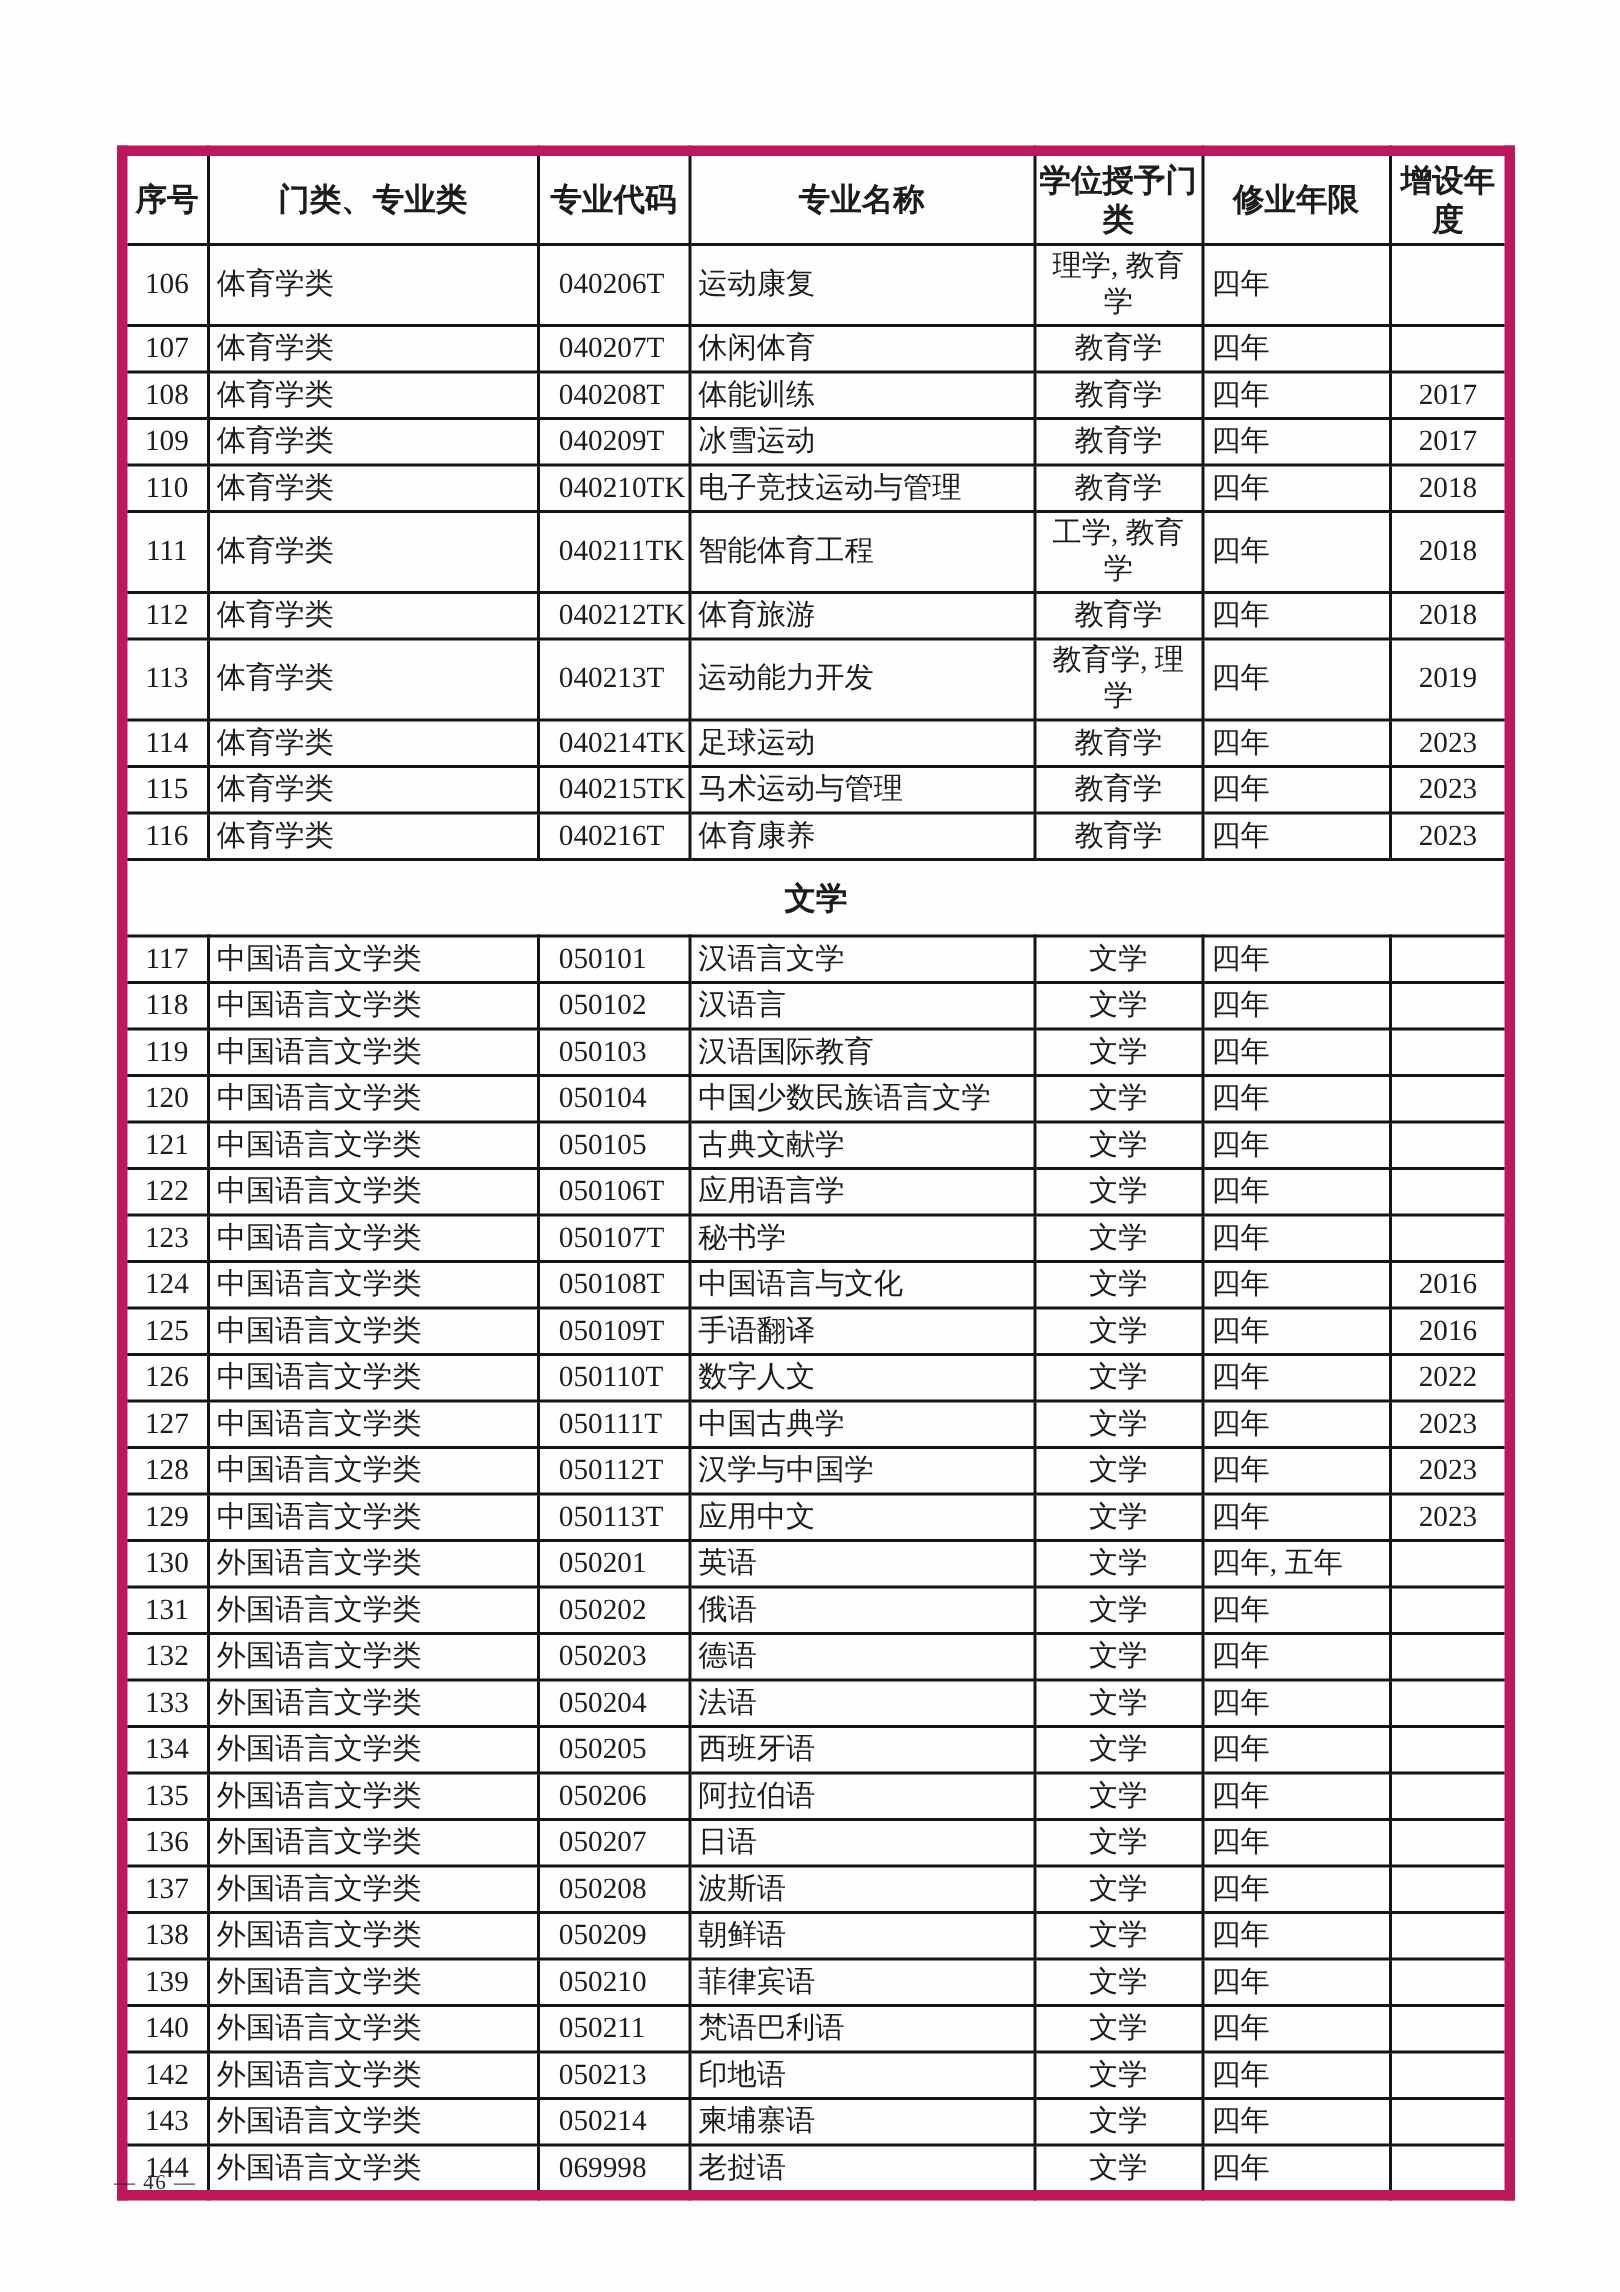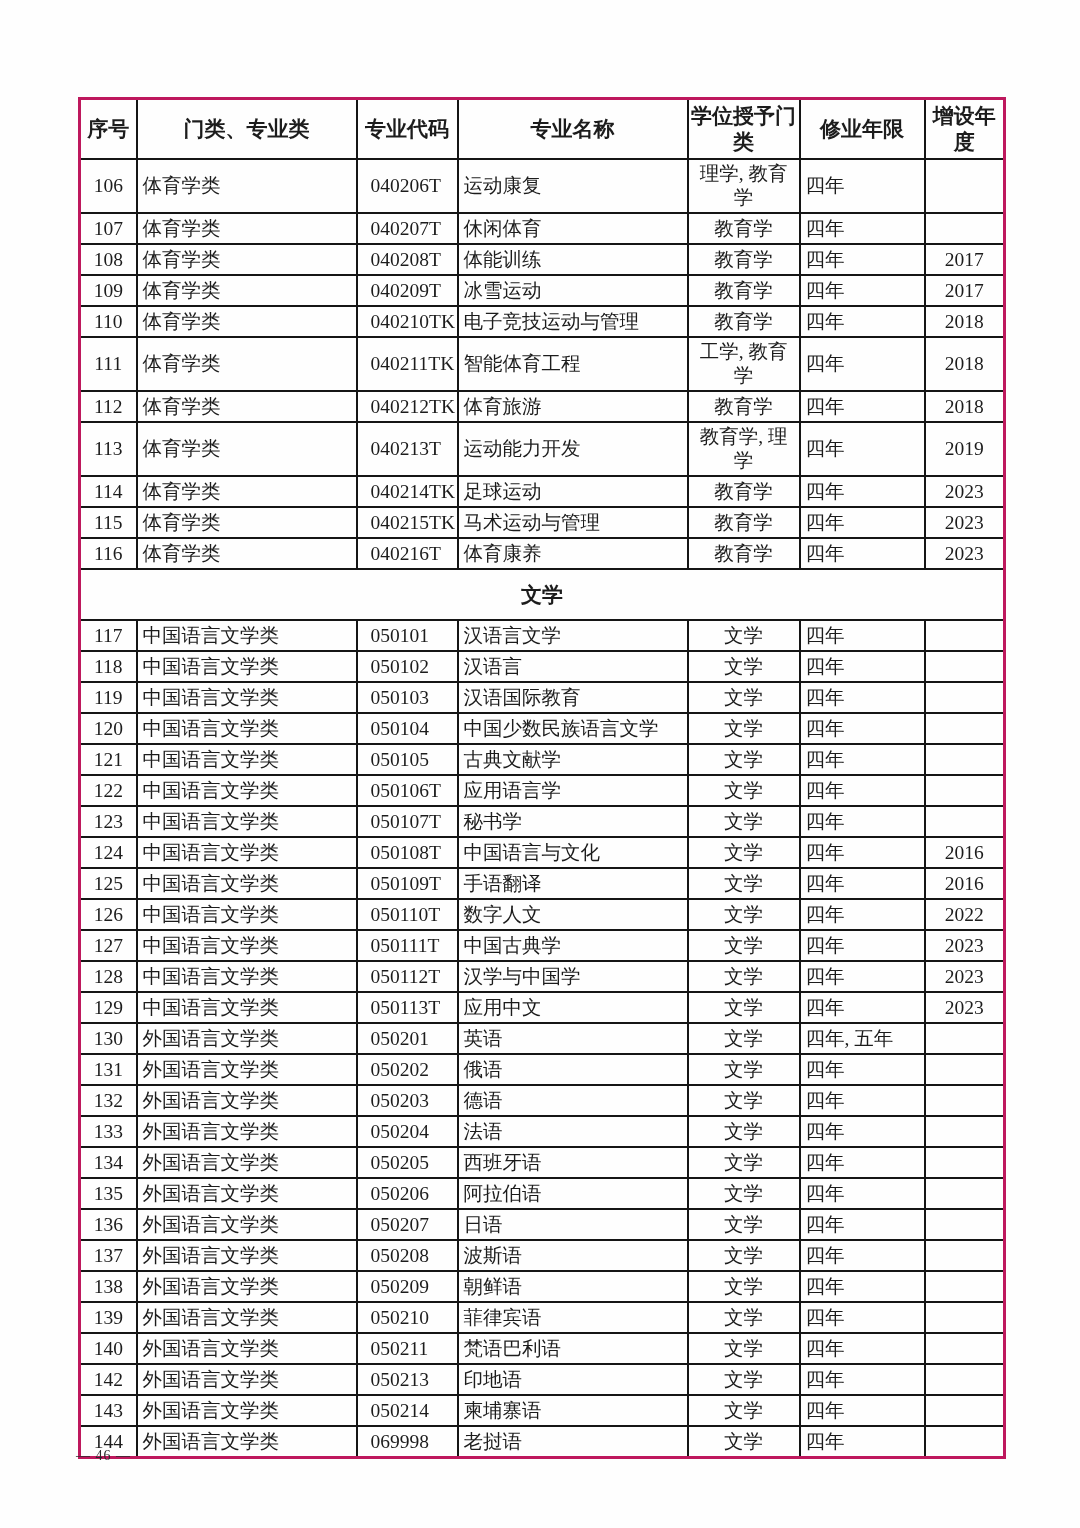--- a/index.html
+++ b/index.html
@@ -16,21 +16,21 @@
     color: #1c1c1c;
     overflow: hidden;
   }
   table.majors {
     position: absolute;
     left: 78px;
     top: 97px;
     width: 928px;
     border-collapse: collapse;
     table-layout: fixed;
-    border: 3px solid #be185d;
+    border: 7px solid #be185d;
   }
   th, td {
     border: 2px solid #151515;
     overflow: hidden;
   }
   thead th {
     font-weight: bold;
     font-size: 21px;
     line-height: 26px;
     text-align: center;

